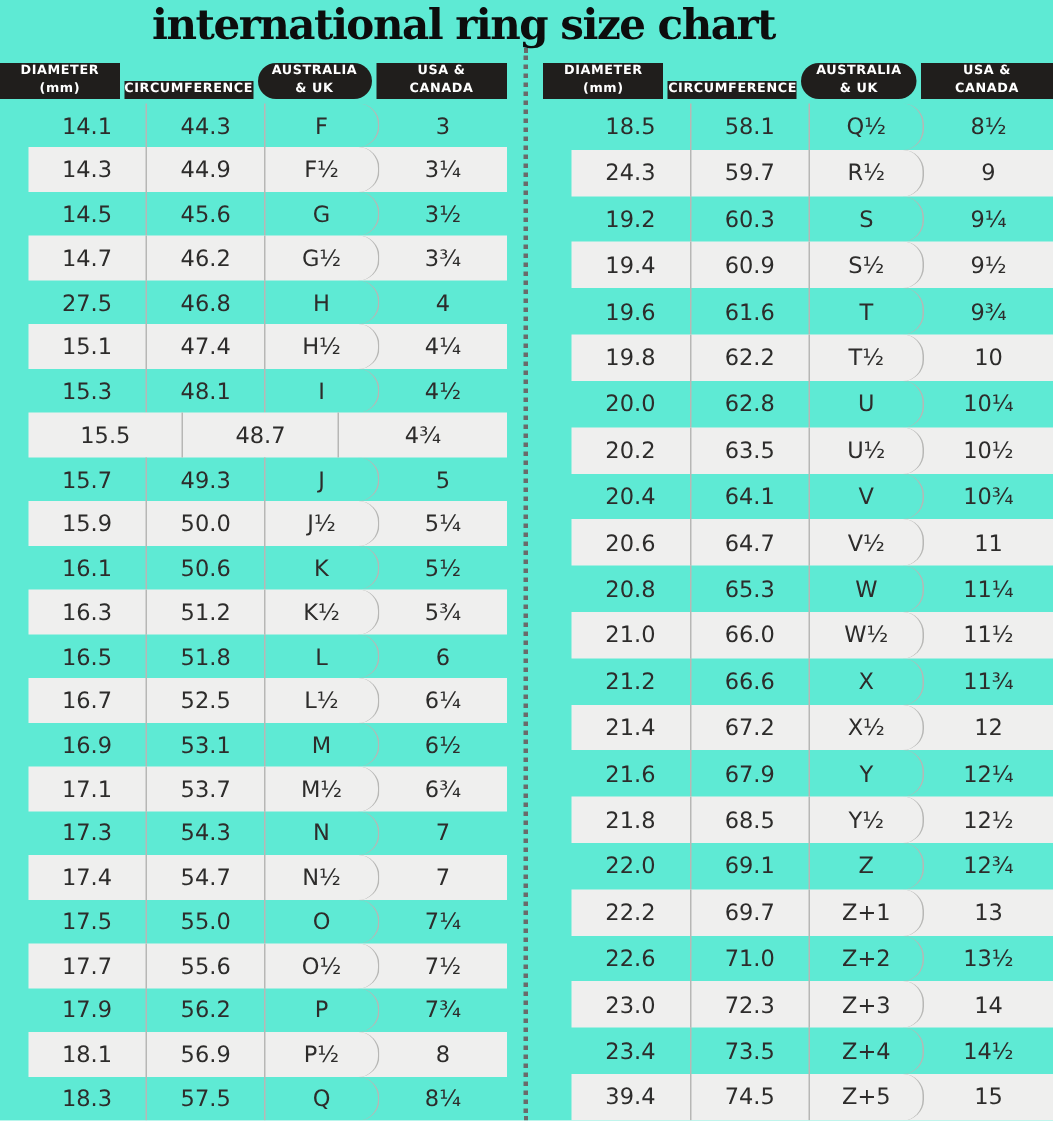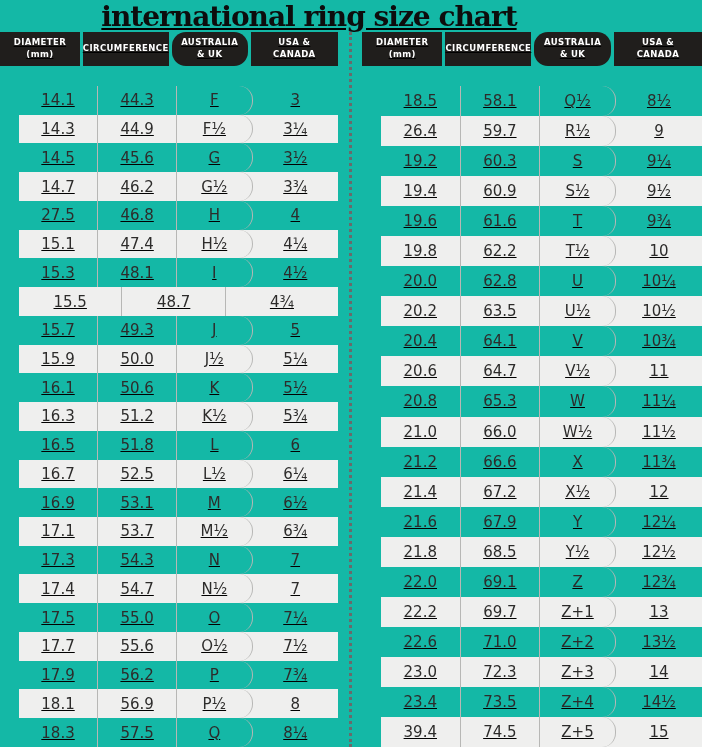--- a/index.html
+++ b/index.html
@@ -1,22 +1,21 @@
 <!DOCTYPE html>
 <html><head>
 <meta charset="utf-8">
 <style>
   html,body { margin:0; padding:0; background:#ffffff; }
   .page {
     position:relative;
     width:702px; height:747px;
-    background:#14b8a6;
+    background:#5eead4;
     font-family:"DejaVu Sans", sans-serif;
     overflow:hidden;
-    text-decoration:underline;
   }
   .title {
     margin:0;
     height:32px;
     display:flex; align-items:center; justify-content:center;
     transform:translateX(-42px);
     font-family:"DejaVu Serif", serif;
     font-weight:700;
     font-size:28px;
     letter-spacing:-1px;
@@ -31,21 +30,22 @@
     width:24px;
     display:flex; justify-content:center;
   }
   .divider-line {
     width:0; height:100%;
     border-left:3px dotted #6a6a6a;
   }
   .thead {
     height:34px;
     display:flex; gap:3px;
-    margin-bottom:20px;
+    margin-bottom:3px;
+    align-items:flex-end;
   }
   .th {
     background:#201e1c;
     color:#ffffff;
     font-size:8.5px;
     font-weight:bold;
     letter-spacing:0.4px;
     line-height:1.4;
     display:flex; flex-direction:column;
     align-items:center; justify-content:center;
@@ -257,21 +257,21 @@
         </div>
       </div>
       <div class="tbody">
           <div class="tr">
             <div class="td col0">18.5</div>
             <div class="td col1">58.1</div>
             <div class="td col2">Q½</div>
             <div class="td col3">8½</div>
           </div>
           <div class="tr">
-            <div class="td col0">26.4</div>
+            <div class="td col0">24.3</div>
             <div class="td col1">59.7</div>
             <div class="td col2">R½</div>
             <div class="td col3">9</div>
           </div>
           <div class="tr">
             <div class="td col0">19.2</div>
             <div class="td col1">60.3</div>
             <div class="td col2">S</div>
             <div class="td col3">9¼</div>
           </div>

